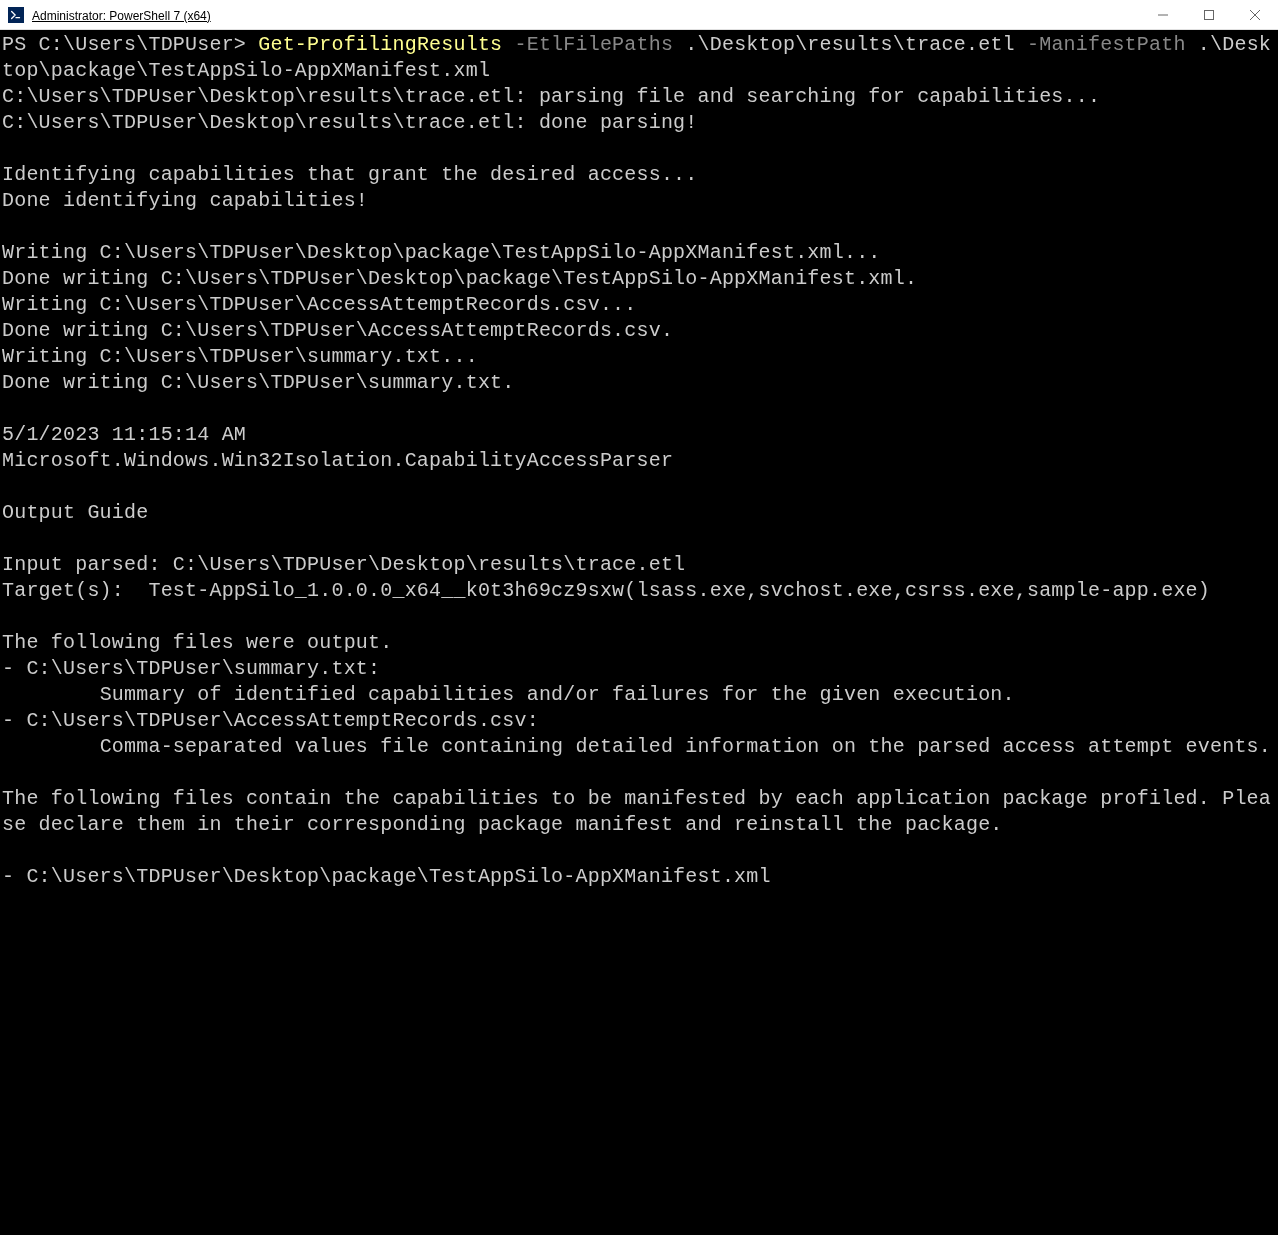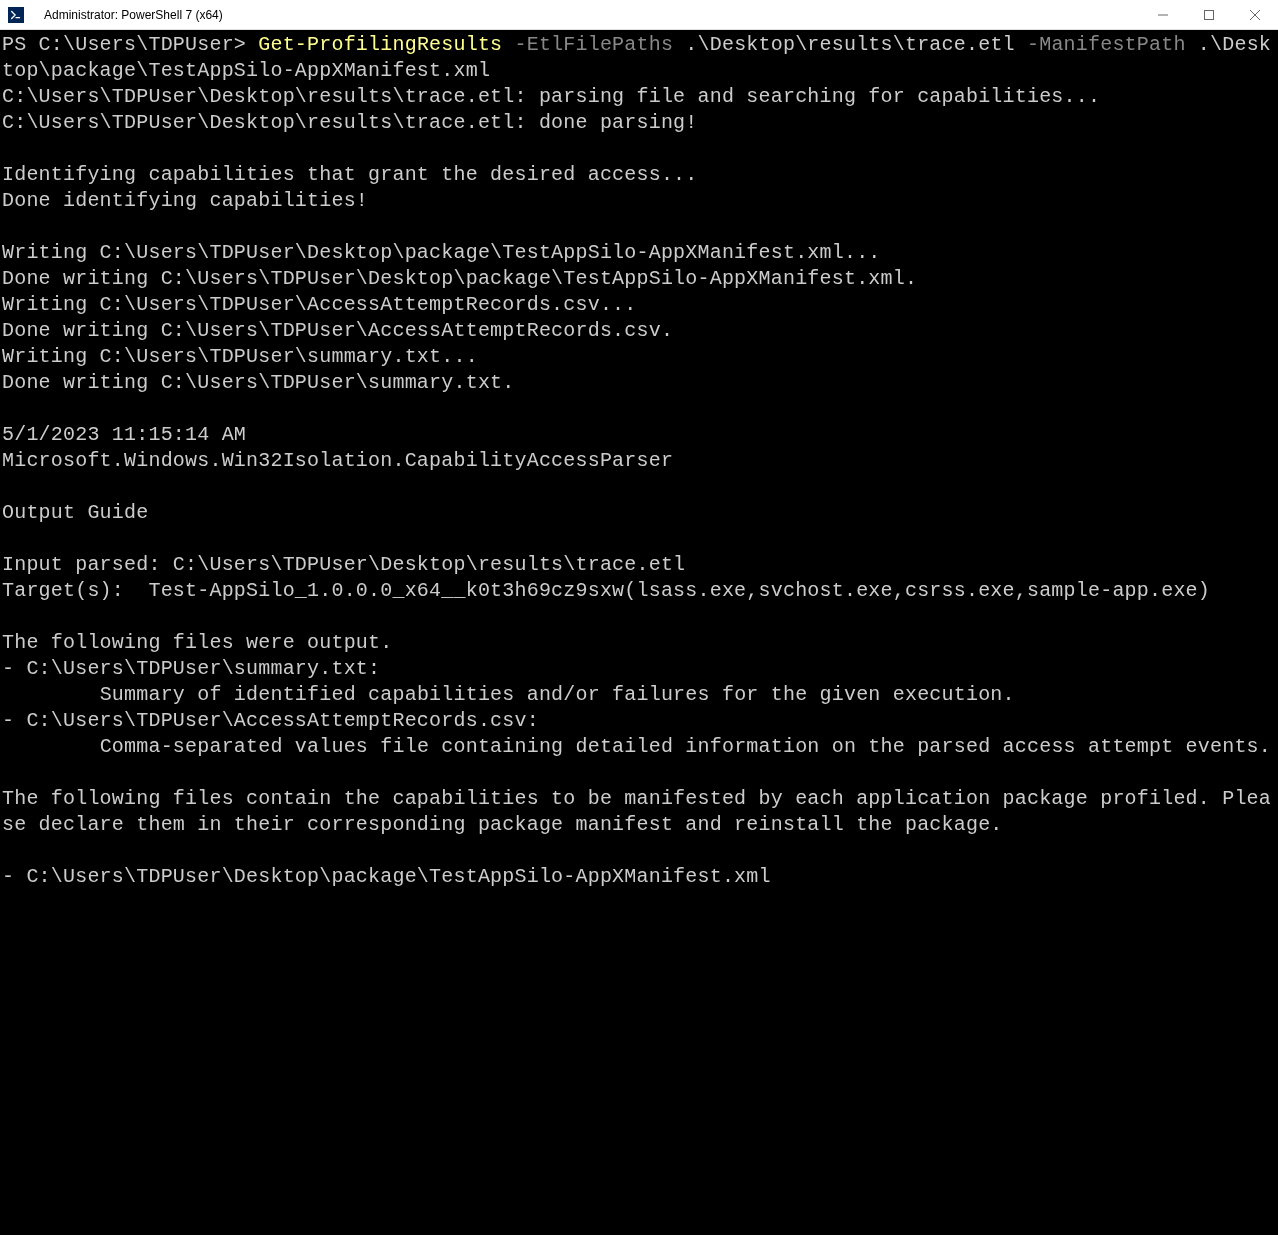--- a/index.html
+++ b/index.html
@@ -18,22 +18,23 @@
       height: 30px;
       background: #fff;
       display: flex;
       align-items: center;
       justify-content: space-between;
       padding: 0 0 0 8px;
       border-bottom: 1px solid #e0e0e0;
     }
     .titlebar-left {
       display: flex;
-      align-items: center;
-      gap: 20px;
+      align-items: flex-end;
+      gap: 8px;
+      text-decoration: underline;
     }
     .ps-icon {
       width: 16px;
       height: 16px;
       background: #012456;
       display: flex;
       align-items: center;
       justify-content: center;
       color: #fff;
       font-size: 10px;

